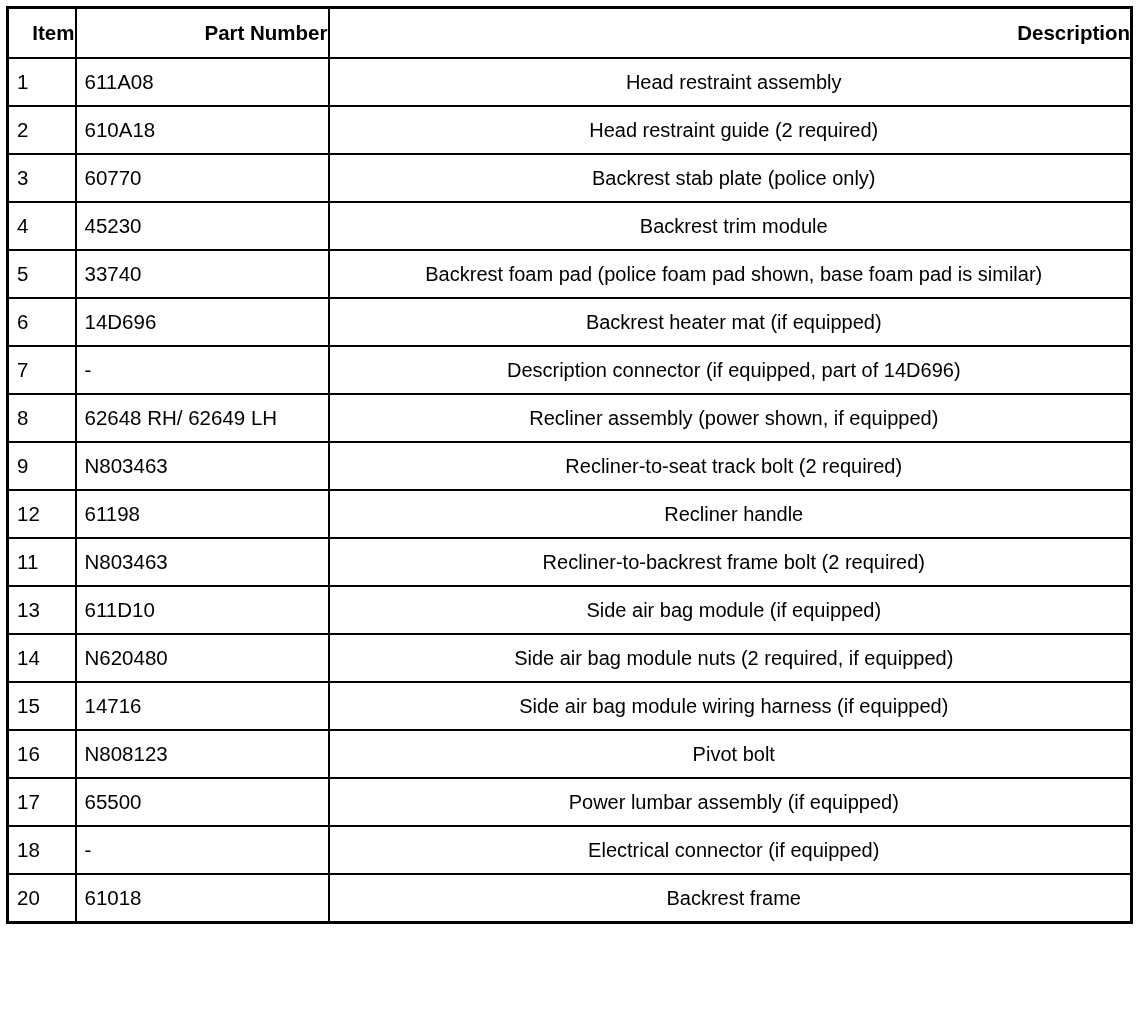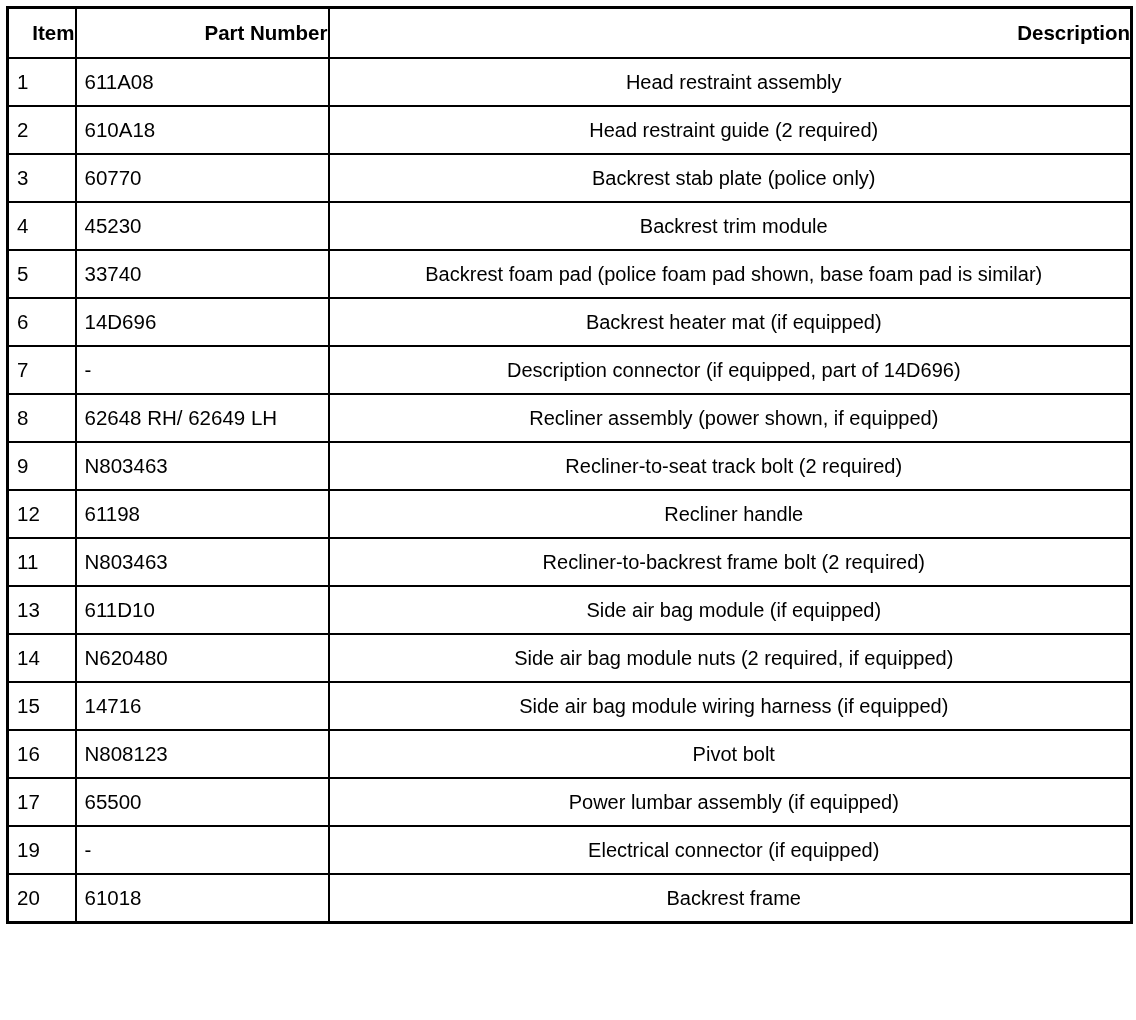--- a/index.html
+++ b/index.html
@@ -149,21 +149,21 @@
           <td class="cell-item">16</td>
           <td class="cell-part">N808123</td>
           <td class="cell-desc">Pivot bolt</td>
         </tr>
         <tr>
           <td class="cell-item">17</td>
           <td class="cell-part">65500</td>
           <td class="cell-desc">Power lumbar assembly (if equipped)</td>
         </tr>
         <tr>
-          <td class="cell-item">19</td>
+          <td class="cell-item">18</td>
           <td class="cell-part">-</td>
           <td class="cell-desc">Electrical connector (if equipped)</td>
         </tr>
         <tr>
           <td class="cell-item">20</td>
           <td class="cell-part">61018</td>
           <td class="cell-desc">Backrest frame</td>
         </tr>
       </tbody>
   </table>

